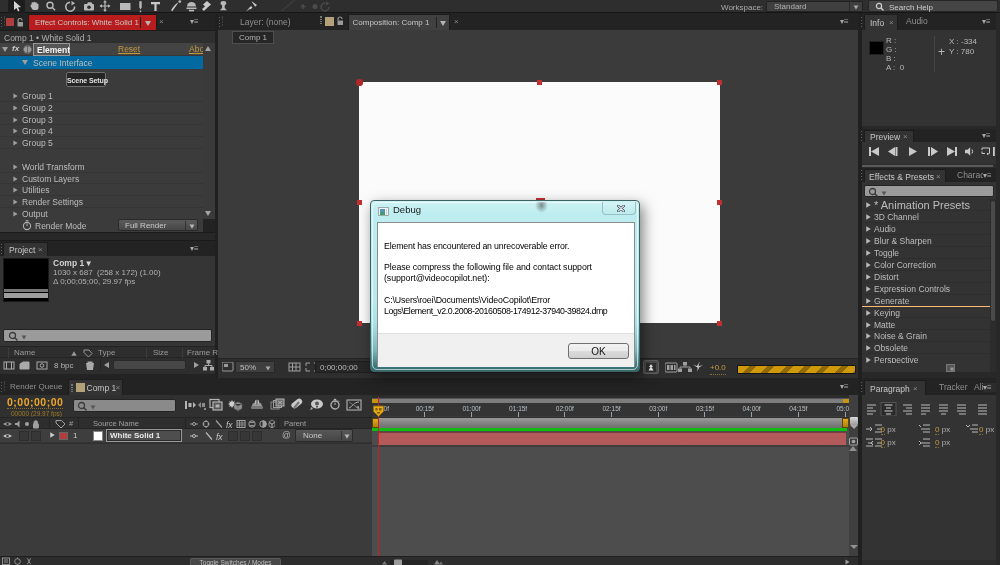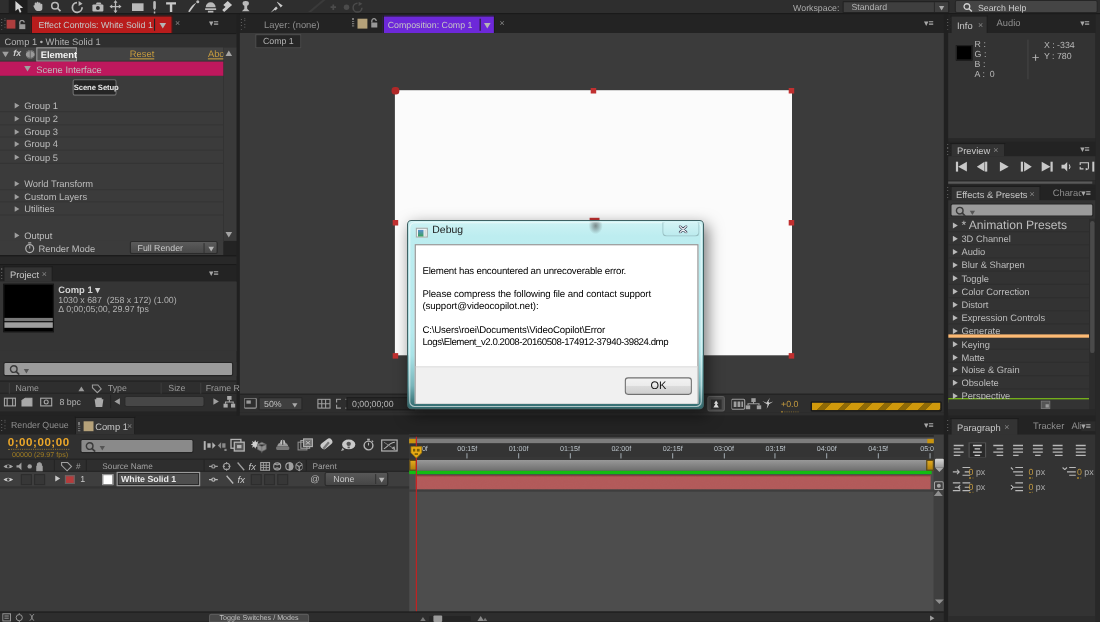--- a/index.html
+++ b/index.html
@@ -99,21 +99,21 @@
   </div>
   <span class="txt" style="left:118px;top:0px;color:#c59b3f;text-decoration:underline">Reset</span>
   <span class="txt" style="left:189px;top:0px;color:#c59b3f;text-decoration:underline">Abo</span>
 </div>
 
 <div class="a" style="left:203px;top:30px;width:12px;height:176px;background:#3a3a3a">
   <div class="tri-d a" style="left:2px;top:3px;transform:rotate(180deg);border-top-color:#a5a5a5"></div>
   <div class="tri-d a" style="left:2px;top:168px;border-top-color:#a5a5a5"></div>
 </div>
 
-<div class="a" style="left:0;top:43px;width:203px;height:13px;background:#be185d">
+<div class="a" style="left:0;top:43px;width:203px;height:13px;background:#0369a1">
   <div class="tri-d a" style="left:22px;top:4px"></div>
   <span class="txt" style="left:33px;top:1px">Scene Interface</span>
 </div>
 
 <div class="a" style="left:0;top:56px;width:203px;height:21px;background:#3b3b3b">
   <div class="a" style="left:66px;top:3px;width:40px;height:15px;background:#252525;border:1px solid #6e6e6e;border-radius:2px">
     <span class="txt" style="left:0;top:2px;width:38px;text-align:center;color:#e3e3e3;font-weight:bold;font-size:7px;letter-spacing:-.1px;line-height:11px">Scene Setup</span>
   </div>
 </div>
 
@@ -142,20 +142,24 @@
         <div class="tri-r a" style="left:13px;top:3px;transform:scale(.85)"></div>
         <span class="txt" style="left:22px;top:0px">World Transform</span>
       </div>
       <div class="a" style="left:0;top:82.6px;width:203px;height:11.8px;border-bottom:1px solid #353535">
         <div class="tri-r a" style="left:13px;top:3px;transform:scale(.85)"></div>
         <span class="txt" style="left:22px;top:0px">Custom Layers</span>
       </div>
       <div class="a" style="left:0;top:94.4px;width:203px;height:11.8px;border-bottom:1px solid #353535">
         <div class="tri-r a" style="left:13px;top:3px;transform:scale(.85)"></div>
         <span class="txt" style="left:22px;top:0px">Utilities</span>
+      </div>
+      <div class="a" style="left:0;top:106.2px;width:203px;height:11.8px;border-bottom:1px solid #353535">
+        <div class="tri-r a" style="left:13px;top:3px;transform:scale(.85)"></div>
+        <span class="txt" style="left:22px;top:0px">Render Settings</span>
       </div>
       <div class="a" style="left:0;top:118.0px;width:203px;height:11.8px;border-bottom:1px solid #353535">
         <div class="tri-r a" style="left:13px;top:3px;transform:scale(.85)"></div>
         <span class="txt" style="left:22px;top:0px">Output</span>
       </div>
     </div>
 
 <div class="a" style="left:0;top:206px;width:203px;height:13px;background:#3b3b3b">
   <svg class="a" style="left:22px;top:1px" width="10" height="11">
         <circle cx="5" cy="6" r="3.6" fill="none" stroke="#b0b0b0" stroke-width="1.1"></circle>
@@ -249,21 +253,21 @@
 
 <div class="a" style="left:0;top:0;width:640px;height:17px;background:#232323">
   <div class="grip" style="left:1px;top:3px;height:11px"></div>
   <span class="txt" style="left:22px;top:3px;color:#8f8f8f;font-size:8.5px">Layer: (none)</span>
   <div class="a" style="left:102px;top:3px;width:2px;height:8px;border-left:1px dotted #777;border-right:1px dotted #777"></div>
   <div class="a" style="left:107px;top:3.5px;width:9px;height:9px;background:#b5a179"></div>
   <svg class="a" style="left:118px;top:3px" width="9" height="10">
         <path d="M2 4.5 l0-1.5 a2 2 0 0 1 4 0" fill="none" stroke="#999" stroke-width="1.2"></path>
         <rect x="1.5" y="4.5" width="5.5" height="4.5" fill="#999"></rect>
       </svg>
-  <div class="a" style="left:129.5px;top:1px;width:102px;height:16px;background:#6d28d9;border:1px solid #1c1c1c;border-bottom:none">
+  <div class="a" style="left:129.5px;top:1px;width:102px;height:16px;background:#404040;border:1px solid #1c1c1c;border-bottom:none">
     <span class="txt" style="left:4px;top:2px;color:#c6c6c6;font-size:8px">Composition: Comp 1</span>
     <div class="a" style="left:87px;top:2px;width:1px;height:11px;background:#222"></div>
     <div class="tri-d a" style="left:91px;top:6px;border-top-color:#b5b5b5"></div>
   </div>
   <span class="txt" style="left:236px;top:3px;color:#8a8a8a;font-size:8px">×</span>
   <div class="menuic" style="left:622px;top:4px">▾<span style="letter-spacing:-1px">≡</span></div>
 </div>
 
 <div class="a" style="left:0;top:17px;width:640px;height:328px;background:#3b3b3b">
   <div class="a" style="left:14px;top:1px;width:42px;height:13px;background:#262626;border:1px solid #4e4e4e">
@@ -436,41 +440,41 @@
         <span class="txt" style="left:12px;top:0px;font-size:8.5px;color:#bdbdbd">Color Correction</span>
       </div>
       <div class="a" style="left:0;top:71.7px;width:128px;height:11.95px;border-bottom:1px solid #2e2e2e">
         <div class="tri-r a" style="left:4px;top:3px;border-left-color:#b9b9b9;transform:scale(.9)"></div>
         <span class="txt" style="left:12px;top:0px;font-size:8.5px;color:#bdbdbd">Distort</span>
       </div>
       <div class="a" style="left:0;top:83.6px;width:128px;height:11.95px;border-bottom:1px solid #2e2e2e">
         <div class="tri-r a" style="left:4px;top:3px;border-left-color:#b9b9b9;transform:scale(.9)"></div>
         <span class="txt" style="left:12px;top:0px;font-size:8.5px;color:#bdbdbd">Expression Controls</span>
       </div>
-      <div class="a" style="left:0;top:95.6px;width:128px;height:11.95px;border-bottom:3px solid #fdba74">
+      <div class="a" style="left:0;top:95.6px;width:128px;height:11.95px;border-bottom:1px solid #fdba74">
         <div class="tri-r a" style="left:4px;top:3px;border-left-color:#b9b9b9;transform:scale(.9)"></div>
         <span class="txt" style="left:12px;top:0px;font-size:8.5px;color:#bdbdbd">Generate</span>
       </div>
       <div class="a" style="left:0;top:107.5px;width:128px;height:11.95px;border-bottom:1px solid #2e2e2e">
         <div class="tri-r a" style="left:4px;top:3px;border-left-color:#b9b9b9;transform:scale(.9)"></div>
         <span class="txt" style="left:12px;top:0px;font-size:8.5px;color:#bdbdbd">Keying</span>
       </div>
       <div class="a" style="left:0;top:119.5px;width:128px;height:11.95px;border-bottom:1px solid #2e2e2e">
         <div class="tri-r a" style="left:4px;top:3px;border-left-color:#b9b9b9;transform:scale(.9)"></div>
         <span class="txt" style="left:12px;top:0px;font-size:8.5px;color:#bdbdbd">Matte</span>
       </div>
       <div class="a" style="left:0;top:131.4px;width:128px;height:11.95px;border-bottom:1px solid #2e2e2e">
         <div class="tri-r a" style="left:4px;top:3px;border-left-color:#b9b9b9;transform:scale(.9)"></div>
         <span class="txt" style="left:12px;top:0px;font-size:8.5px;color:#bdbdbd">Noise &amp; Grain</span>
       </div>
       <div class="a" style="left:0;top:143.4px;width:128px;height:11.95px;border-bottom:1px solid #2e2e2e">
         <div class="tri-r a" style="left:4px;top:3px;border-left-color:#b9b9b9;transform:scale(.9)"></div>
         <span class="txt" style="left:12px;top:0px;font-size:8.5px;color:#bdbdbd">Obsolete</span>
       </div>
-      <div class="a" style="left:0;top:155.3px;width:128px;height:11.95px;border-bottom:4px solid #84cc16">
+      <div class="a" style="left:0;top:155.3px;width:128px;height:11.95px;border-bottom:1px solid #84cc16">
         <div class="tri-r a" style="left:4px;top:3px;border-left-color:#b9b9b9;transform:scale(.9)"></div>
         <span class="txt" style="left:12px;top:0px;font-size:8.5px;color:#bdbdbd">Perspective</span>
       </div>
     </div>
 <div class="a" style="left:128px;top:186px;width:6px;height:176px;background:#2c2c2c">
       <div class="a" style="left:1px;top:2px;width:4px;height:120px;background:#4a4a4a;border-radius:2px"></div>
     </div>
 <div class="a" style="left:0;top:350px;width:128px;height:12px;background:#333333">
   <svg class="a" style="left:84px;top:1px" width="9" height="8">
         <rect x="0.5" y="0.5" width="8" height="7" fill="#555" stroke="#777"></rect>

